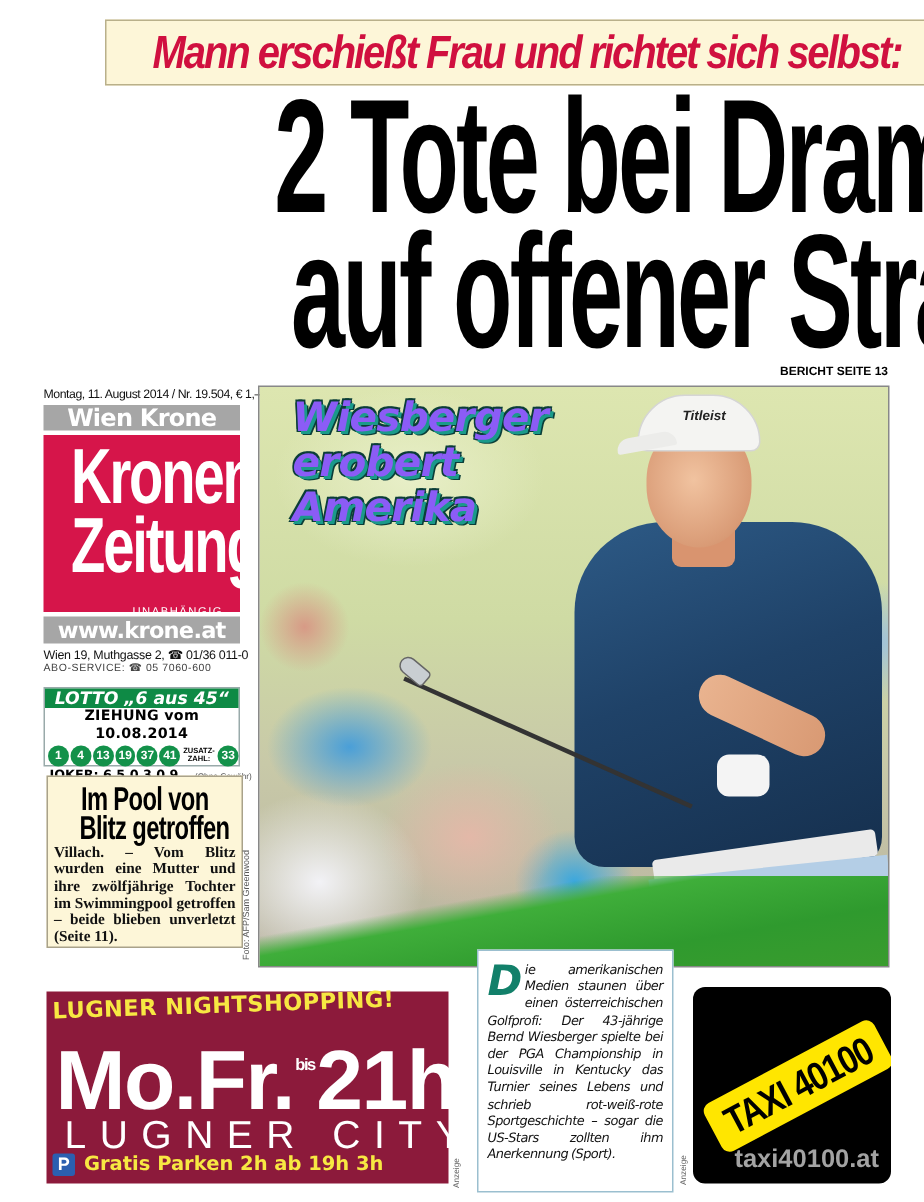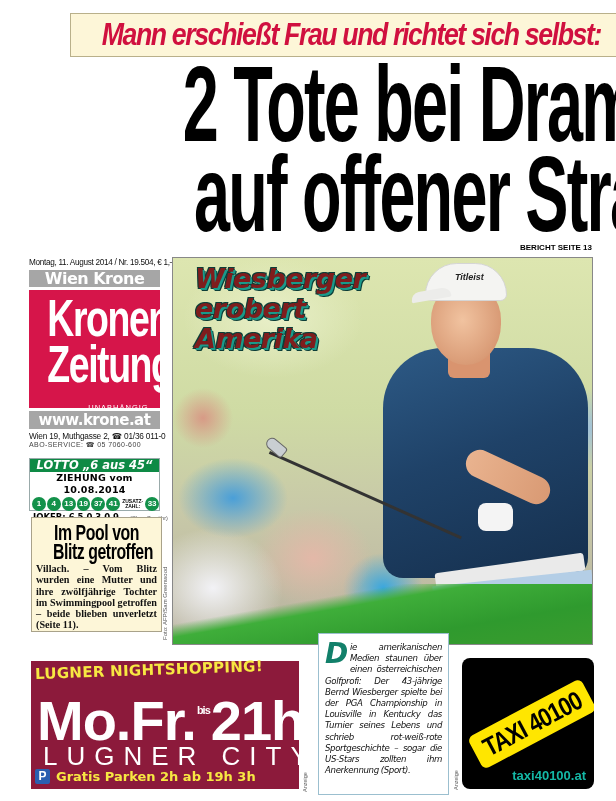--- a/index.html
+++ b/index.html
@@ -148,21 +148,21 @@
     position: absolute; left: 97px; top: 193px; width: 210px; height: 3px; background: #333;
     transform-origin: 0 0; transform: rotate(24deg);
   }
   #photo .clubhead {
     position: absolute; left: 92px; top: 183px; width: 22px; height: 12px; background: #c9ced2;
     border: 1px solid #666; border-radius: 6px 3px 3px 6px; transform: rotate(40deg);
   }
 
   #photo-title {
     left: 195px; top: 264px; font-family: "DejaVu Sans", sans-serif; font-weight: 700; font-style: italic;
-    font-size: 27px; line-height: 30px; color: #7f1d1d; letter-spacing: -0.5px;
+    font-size: 27px; line-height: 30px; color: #8b5cf6; letter-spacing: -0.5px;
     text-shadow: 2px 2px 0 #1a9a8a, -1px -1px 0 #0b3e38, 1px -1px 0 #0b3e38, -1px 1px 0 #0b3e38, 1px 1px 0 #0b3e38, 3px 3px 0 #0b3e38;
   }
   #photo-credit {
     left: 162px; top: 640px; font-size: 6px; color: #555; transform: rotate(-90deg); transform-origin: 0 0;
     white-space: nowrap;
   }
 
   
   #teaser {
     left: 318px; top: 633px; width: 131px; height: 162px; background: #fff;
@@ -210,21 +210,21 @@
 
   
   #taxi {
     left: 462px; top: 658px; width: 132px; height: 131px; background: #000; border-radius: 8px; overflow: hidden;
   }
   #taxi .plate {
     position: absolute; left: 6px; top: 48px; width: 128px; height: 36px; background: #ffe600;
     border-radius: 6px; transform: rotate(-28deg); display: flex; align-items: center; justify-content: center;
   }
   #taxi .plate span { font-weight: 700; font-size: 26px; color: #000; letter-spacing: -1px; white-space: nowrap; transform: scaleX(0.85); display: inline-block; }
-  #taxi .url { position: absolute; right: 8px; bottom: 6px; color: #14b8a6; font-weight: 700; font-size: 13px; text-align: right; }
+  #taxi .url { position: absolute; right: 8px; bottom: 6px; color: #a3a3a3; font-weight: 700; font-size: 17px; text-align: right; }
 </style>
 </head>
 <body>
 
 <div id="kicker" class="abs">
   <span>Mann erschießt Frau und richtet sich selbst:</span>
 </div>
 
 <div id="hl1" class="abs headline">
   <span>2 Tote bei Drama</span>

